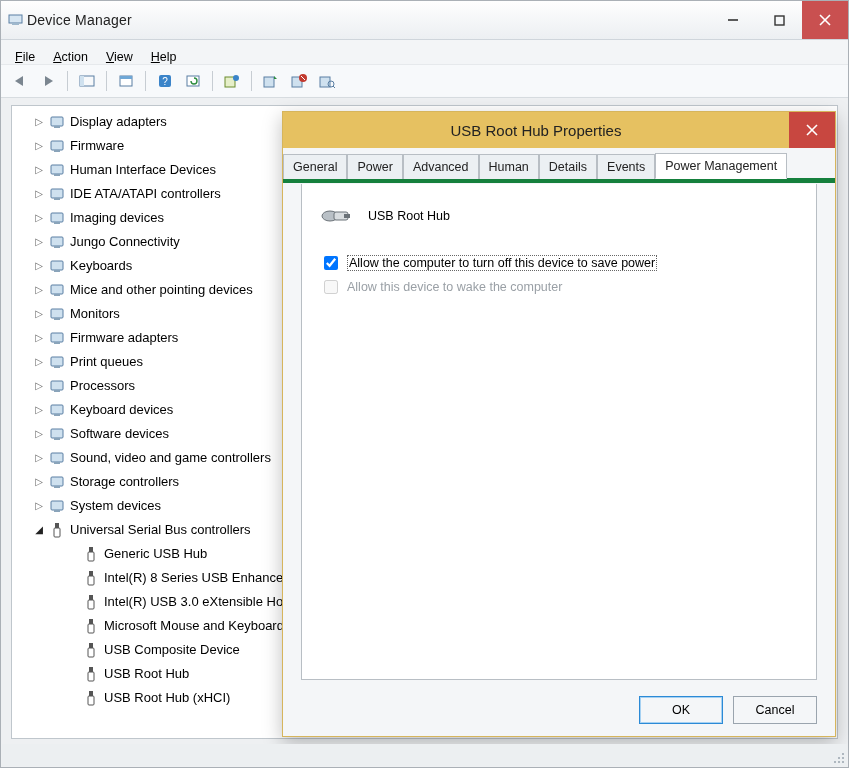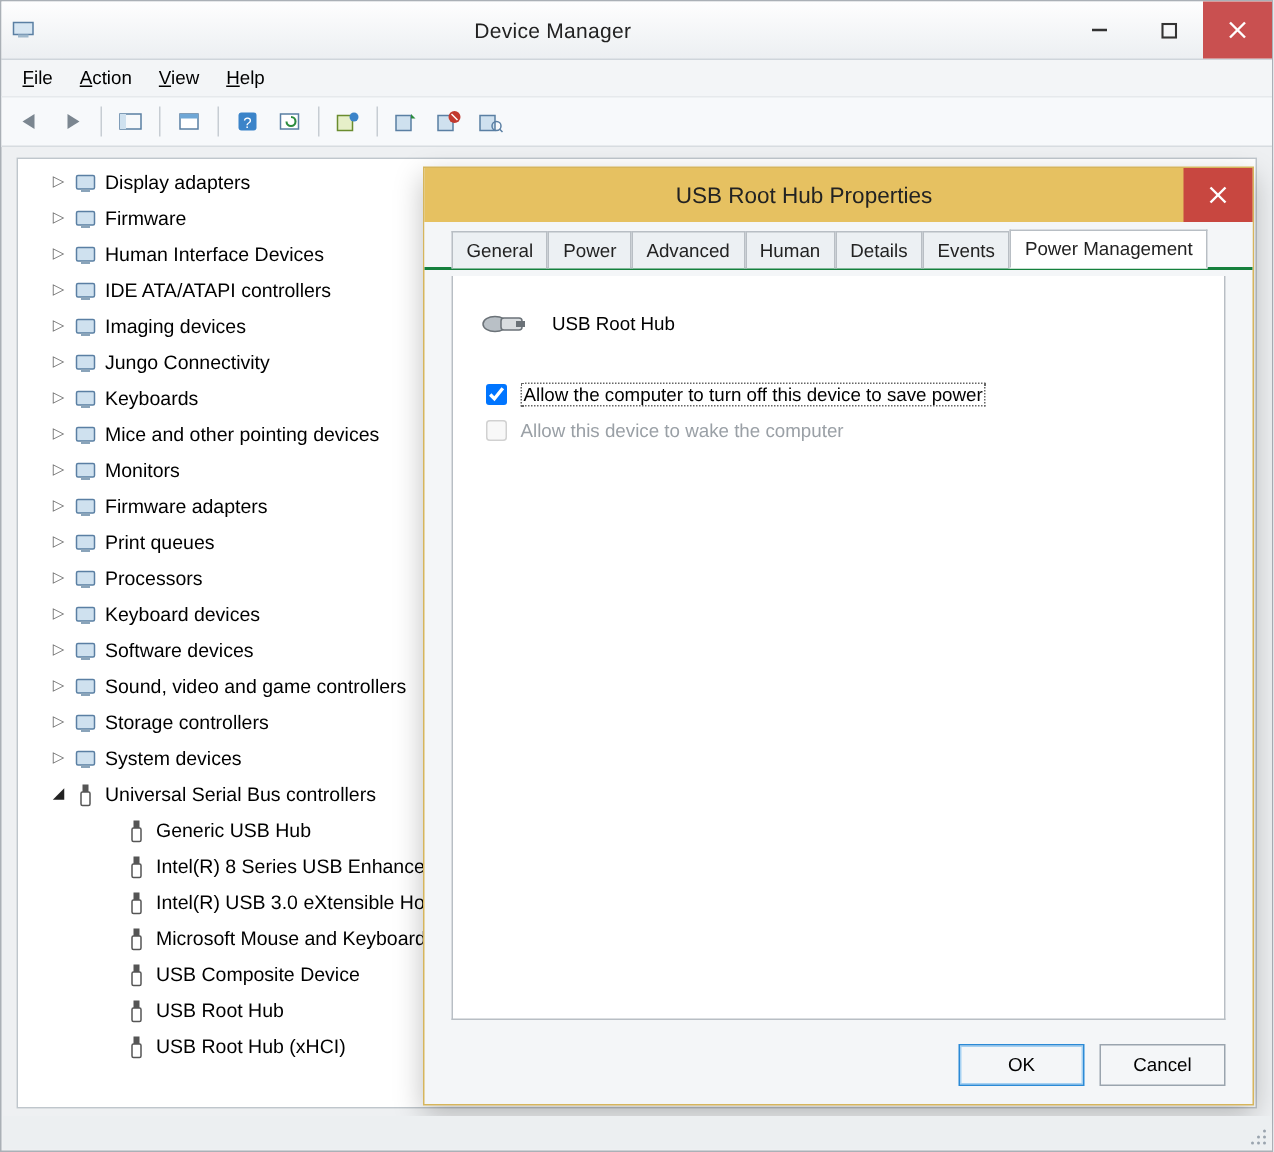--- a/index.html
+++ b/index.html
@@ -30,21 +30,21 @@
     display: flex;
     align-items: center;
     position: relative;
   }
   .titlebar .appicon {
     margin-left: 6px;
     width: 20px; height: 20px;
   }
   .titlebar .title {
     flex: 1;
-    text-align: center;
+    text-align: left;
     font-size: 14px;
     color: #222;
     letter-spacing: .2px;
   }
   .titlebar .sysbtns {
     display: flex;
     height: 100%;
   }
   .sysbtn {
     width: 46px;
@@ -54,21 +54,21 @@
     font-family: "Segoe UI Symbol", Arial;
     color: #555;
     font-size: 14px;
   }
   .sysbtn.close { background: #c95050; color: #fff; }
 
   
   .menubar {
     height: 24px;
     display: flex;
-    align-items: center;
+    align-items: flex-end;
     padding-left: 14px;
     gap: 18px;
     background: #f3f5f7;
   }
   .menubar span span.u { text-decoration: underline; }
 
   
   .toolbar {
     height: 32px;
     display: flex;
@@ -151,23 +151,22 @@
     width: 46px; height: 100%;
     background: #c84740;
     display: flex; align-items: center; justify-content: center;
     color: #fff;
     font-family: "Segoe UI Symbol", Arial;
   }
   .tabbar {
     height: 30px;
     display: flex;
     align-items: flex-end;
-    padding-left: 18px;
     gap: 0;
-    border-bottom: 2px solid #15803d;
+    border-bottom: 5px solid #15803d;
     background: #f4f6f8;
   }
   .tab {
     padding: 5px 9px 5px 9px;
     border: 1px solid #b8bec4;
     border-bottom: none;
     background: #ecf0f3;
     font-size: 12.5px;
     color: #222;
     position: relative;

